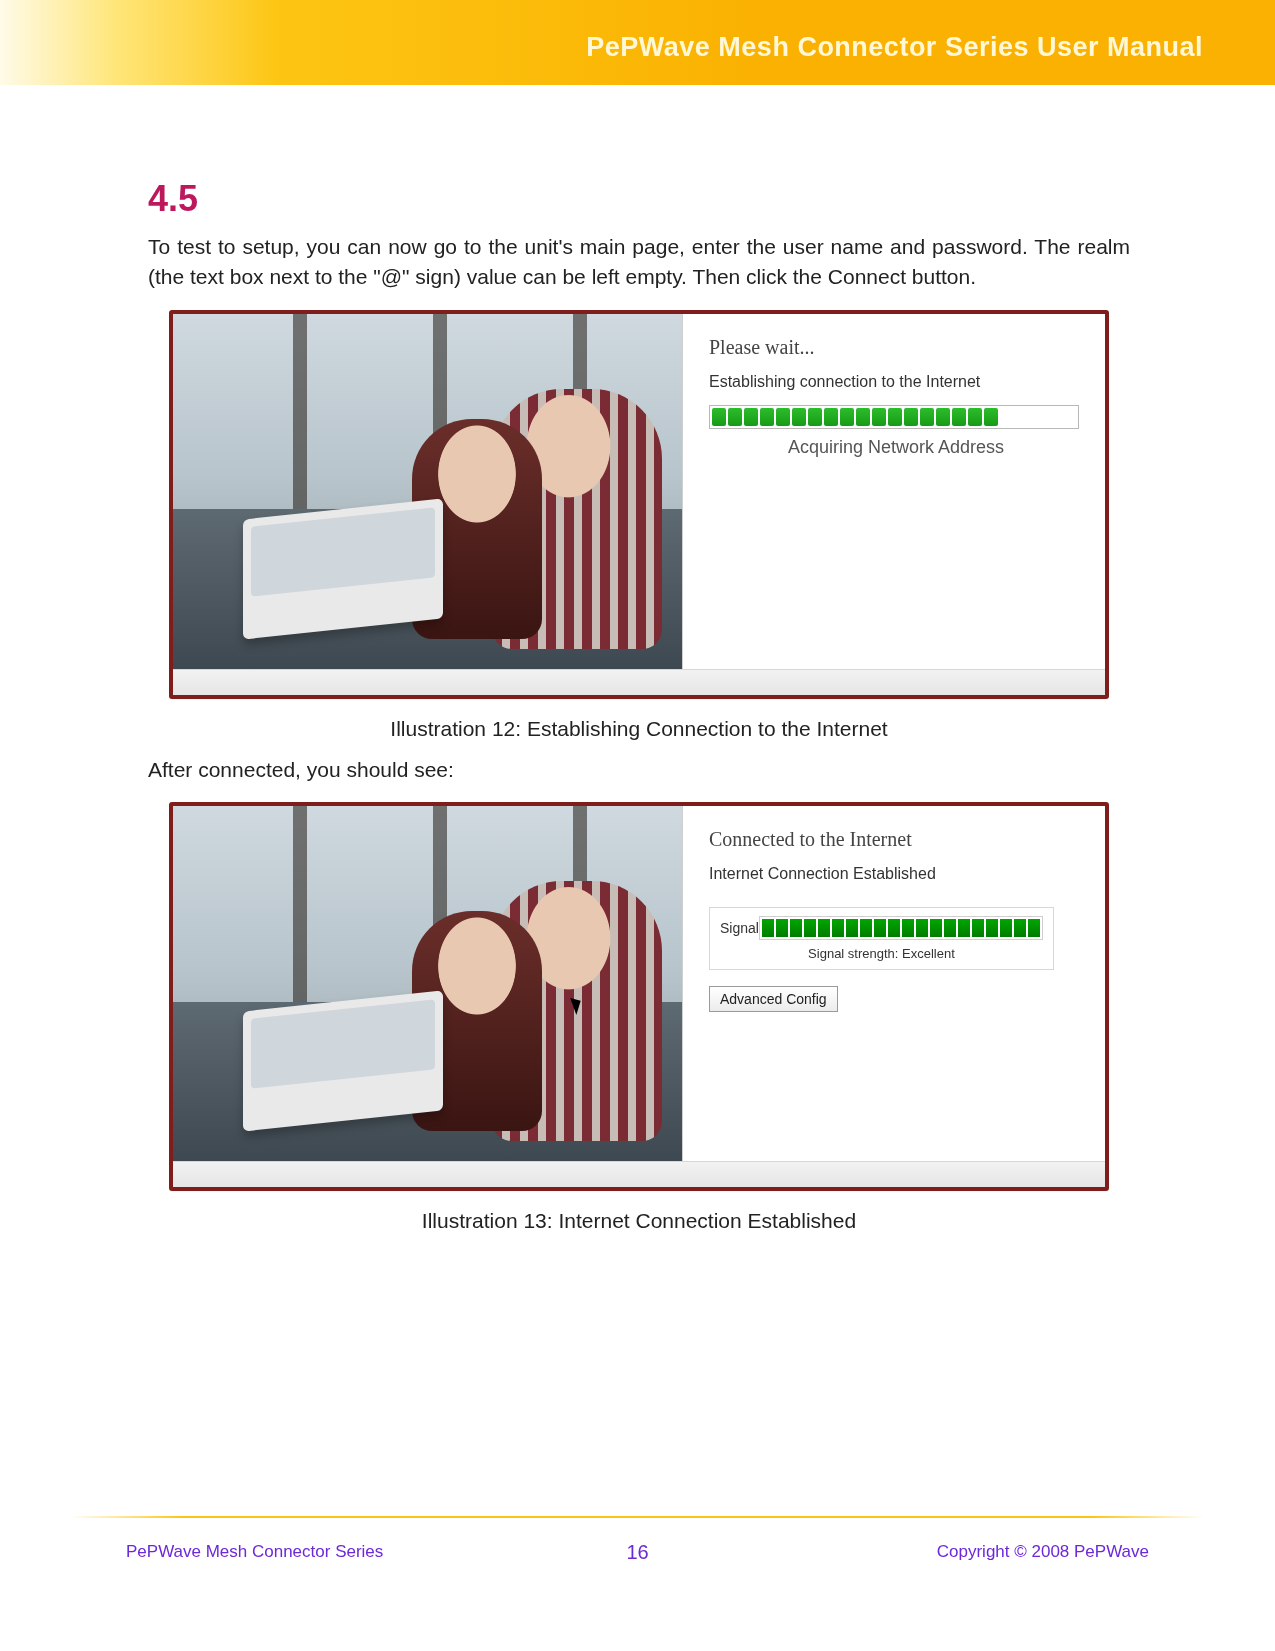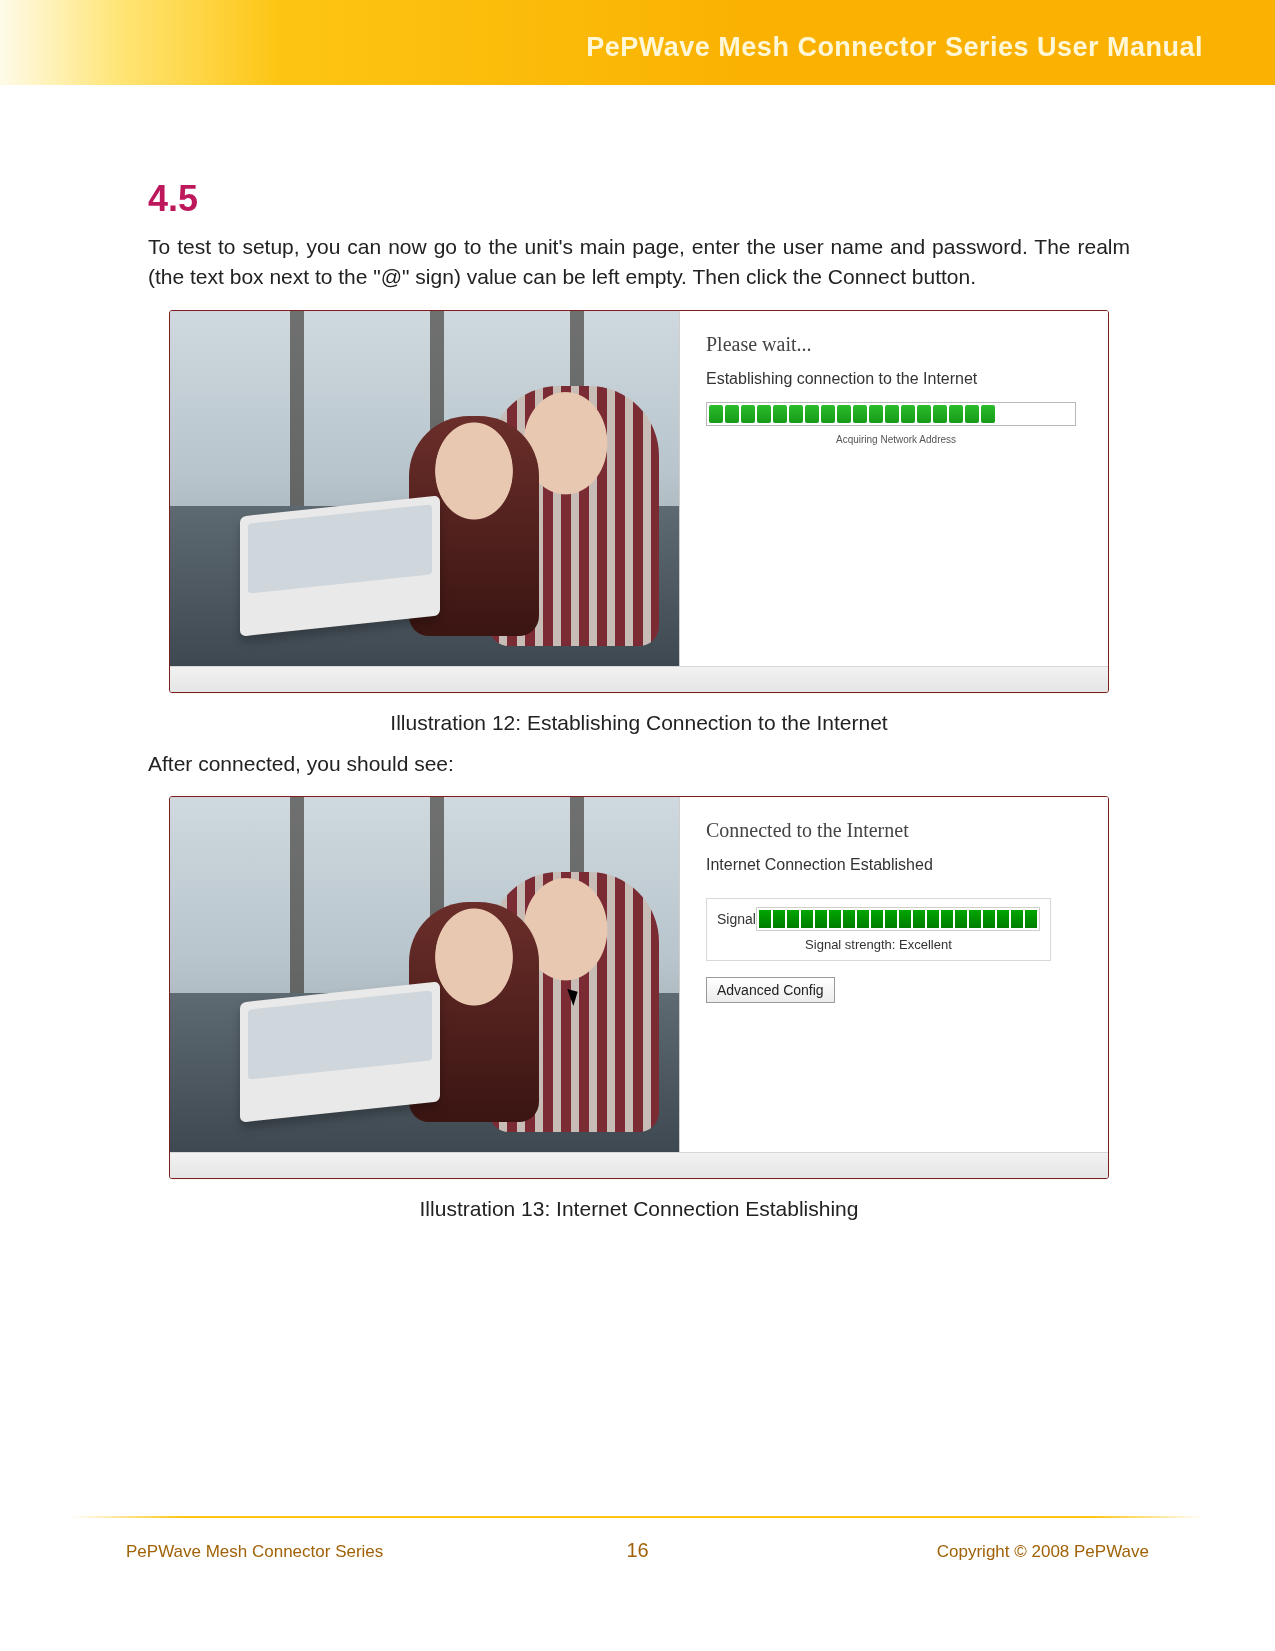--- a/index.html
+++ b/index.html
@@ -23,21 +23,21 @@
   .section-row { display: flex; align-items: baseline; gap: 26px; margin-bottom: 12px; }
   .section-num { font-family: "Century Gothic", Verdana, sans-serif; font-weight: bold; font-size: 36px; color: #be185d; }
   .section-title { font-family: "Century Gothic", Verdana, sans-serif; font-weight: bold; font-size: 36px; color: #111; }
 
   .body-text { font-size: 21px; color: #222; line-height: 1.42; text-align: justify; margin-bottom: 18px; }
 
   .caption { font-size: 21px; color: #222; text-align: center; margin: 18px 0 14px; }
 
   
   .shot {
-    width: 940px; margin: 0 auto 6px; border: 1px solid #7f1d1d; border-radius: 3px;
+    width: 940px; margin: 0 auto 6px; border: 4px solid #7f1d1d; border-radius: 3px;
     box-shadow: 0 1px 0 rgba(0,0,0,.04), inset 0 0 0 1px rgba(255,255,255,.4);
     background: #f3f3f3; overflow: hidden;
   }
   .shot-inner { display: flex; background: #ffffff; }
   .shot-footer { height: 26px; background: linear-gradient(#f2f2f2,#e5e5e5); border-top: 1px solid #d7d7d7; }
 
   .photo {
     width: 510px; height: 355px; position: relative; overflow: hidden; background: #6f7a80;
     border-right: 1px solid #cfcfcf;
   }
@@ -53,35 +53,35 @@
   .photo .cursor { position:absolute; left:400px; top:190px; width:0; height:0; border-left:9px solid #000; border-top:6px solid transparent; border-bottom:12px solid transparent; transform: rotate(-20deg);} 
 
   .panel { flex:1; padding: 22px 22px 14px 26px; background:#ffffff; font-family: Verdana, Arial, sans-serif; color:#333; font-size:16px; }
   .panel .serif { font-family: Georgia, "Times New Roman", serif; font-size:20px; color:#444; }
   .panel .row { margin-bottom: 14px; }
 
   
   .progress-wrap { width: 370px; height: 24px; border:1px solid #b8b8b8; background:#fff; padding:2px; margin: 10px 0 8px; }
   .progress-bar { height:100%; display:flex; gap:2px; }
   .progress-seg { width:14px; background: linear-gradient(#2bbd2b,#179a17); border-radius:2px; }
-  .progress-status { text-align:center; font-size:10px; color:#555; }
+  .progress-status { text-align:center; font-size:18px; color:#555; }
 
   
   .signal-frame { border:1px solid #d8d8d8; padding:8px 10px; margin: 10px 0 8px; display:inline-block; }
   .signal-row { display:flex; align-items:center; }
   .signal-label { font-size:14px; color:#333; }
   .signal-bar { display:flex; gap:2px; border:1px solid #cfcfcf; padding:2px; }
   .signal-seg { width:12px; height:18px; background: linear-gradient(#00a600,#007d00); }
   .signal-strength { text-align:center; font-size:13px; color:#333; margin-top:6px; }
 
   .btn { display:inline-block; border:1px solid #9a9a9a; background:linear-gradient(#ffffff,#ececec); padding:4px 10px; font-size:14px; color:#222; cursor:pointer; }
 
   
   .footer-line { position:absolute; left:70px; right:70px; top:1516px; height:2px; background: linear-gradient(90deg, rgba(253,197,18,0) 0%, #fdc512 10%, #fdc512 90%, rgba(253,197,18,0) 100%); }
-  .footer { position:absolute; left:0; right:0; top:1542px; display:flex; justify-content:space-between; align-items:flex-end; padding: 0 126px; font-family: "Century Gothic", Verdana, sans-serif; color:#a16207; }
+  .footer { position:absolute; left:0; right:0; top:1542px; display:flex; justify-content:space-between; align-items:center; padding: 0 126px; font-family: "Century Gothic", Verdana, sans-serif; color:#6d28d9; }
   .footer .left { font-size:17px; }
   .footer .center { font-size:20px; position:absolute; left:50%; transform:translateX(-50%); font-family: Verdana, Arial, sans-serif; }
   .footer .right { font-size:17px; }
 </style>
 </head>
 <body>
 
 <div class="page">
   <div class="header-band"></div>
   <div class="header-title">PePWave Mesh Connector Series User Manual</div>
@@ -184,21 +184,21 @@
             <div class="signal-strength">Signal strength: Excellent</div>
           </div>
           <div style="margin-top:8px;">
             <span class="btn">Advanced Config</span>
           </div>
         </div>
       </div>
       <div class="shot-footer"></div>
     </div>
 
-    <div class="caption">Illustration 13: Internet Connection Establishing</div>
+    <div class="caption">Illustration 13: Internet Connection Established</div>
   </div>
 
   <div class="footer-line"></div>
   <div class="footer">
     <div class="left">PePWave  Mesh Connector Series</div>
     <div class="center">16</div>
     <div class="right">Copyright © 2008 PePWave</div>
   </div>
 </div>
 

